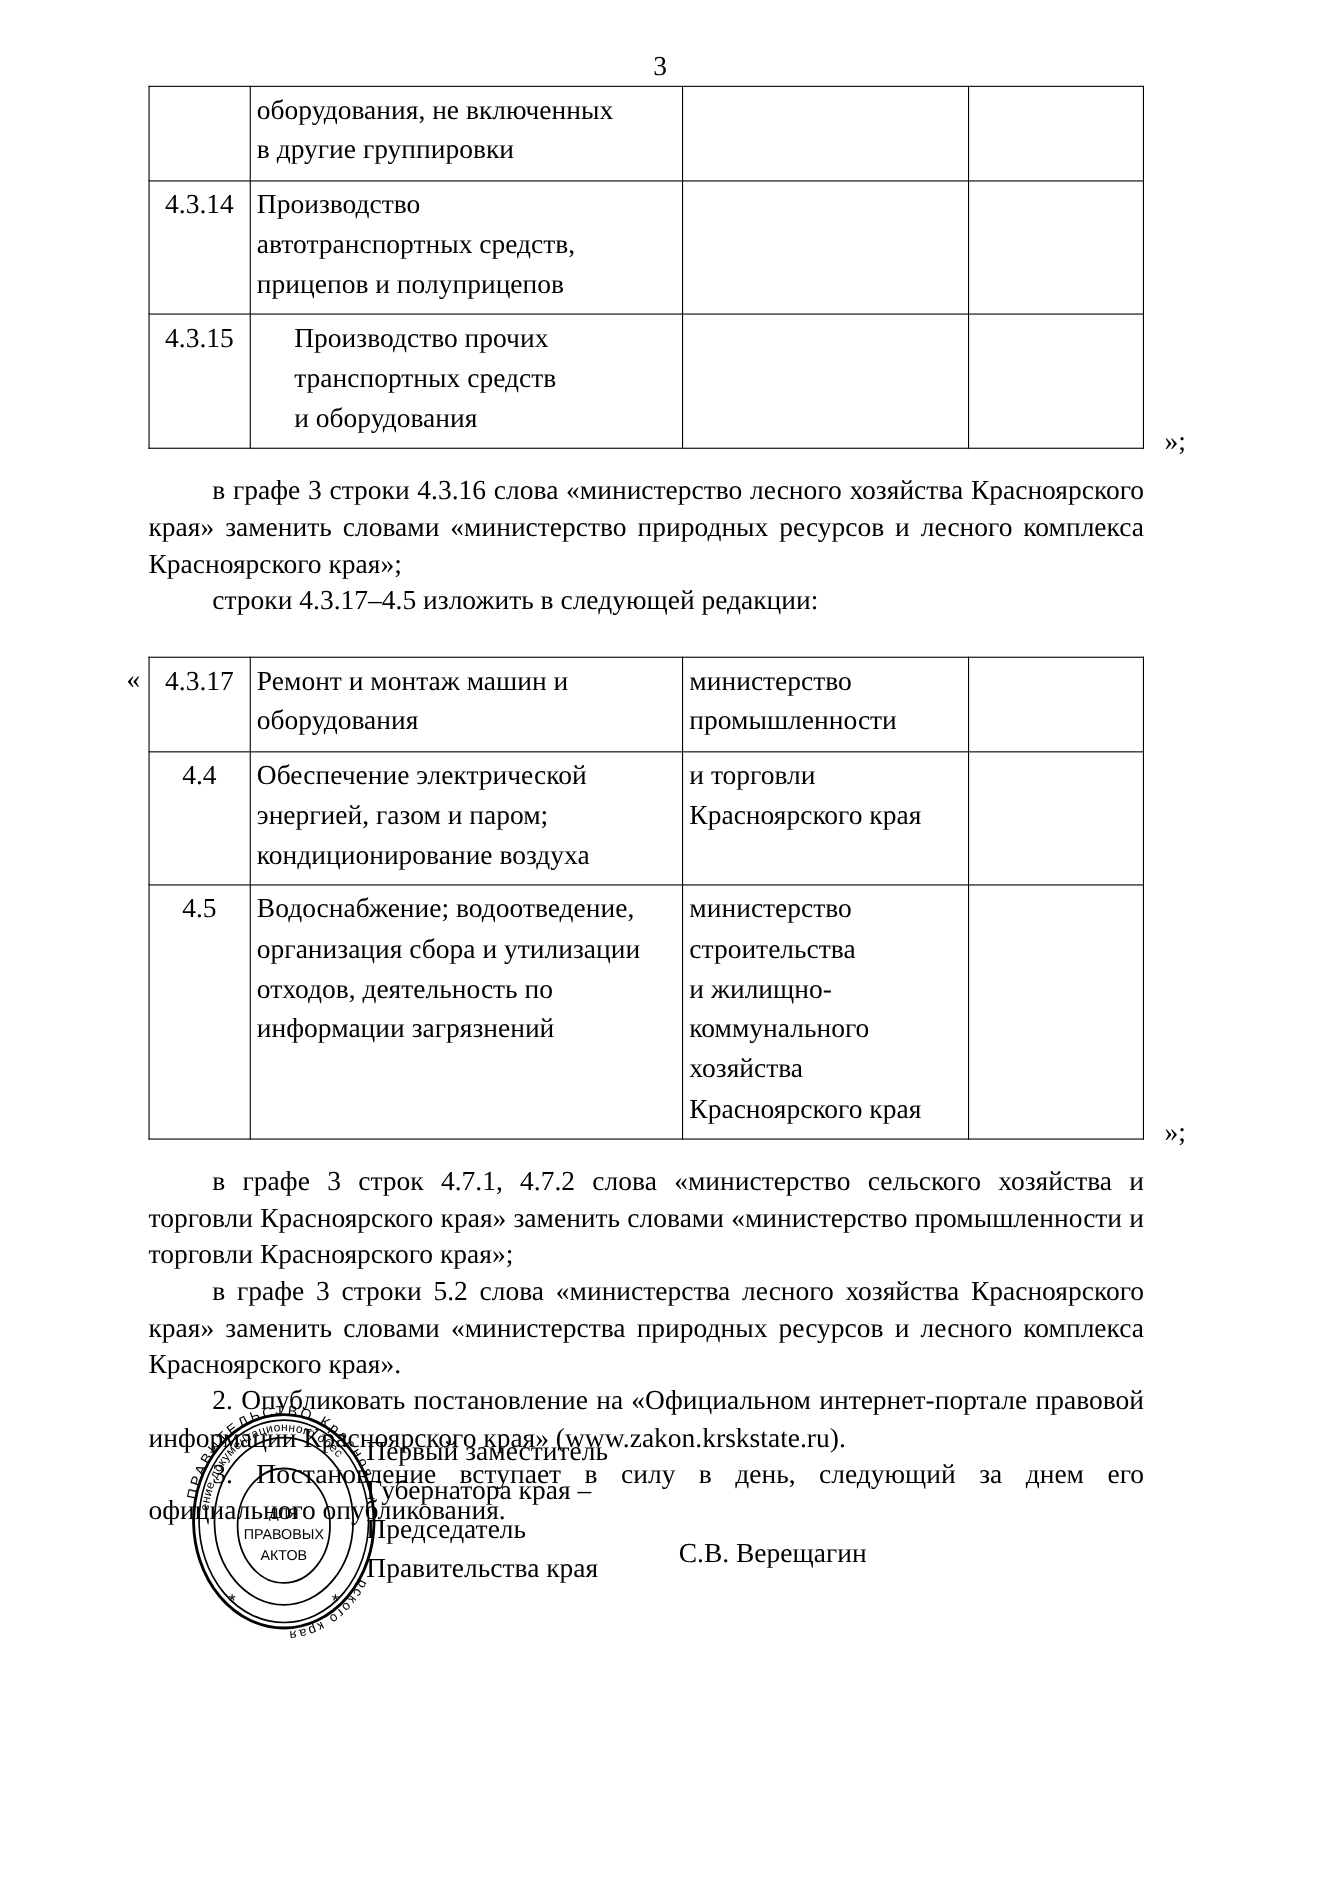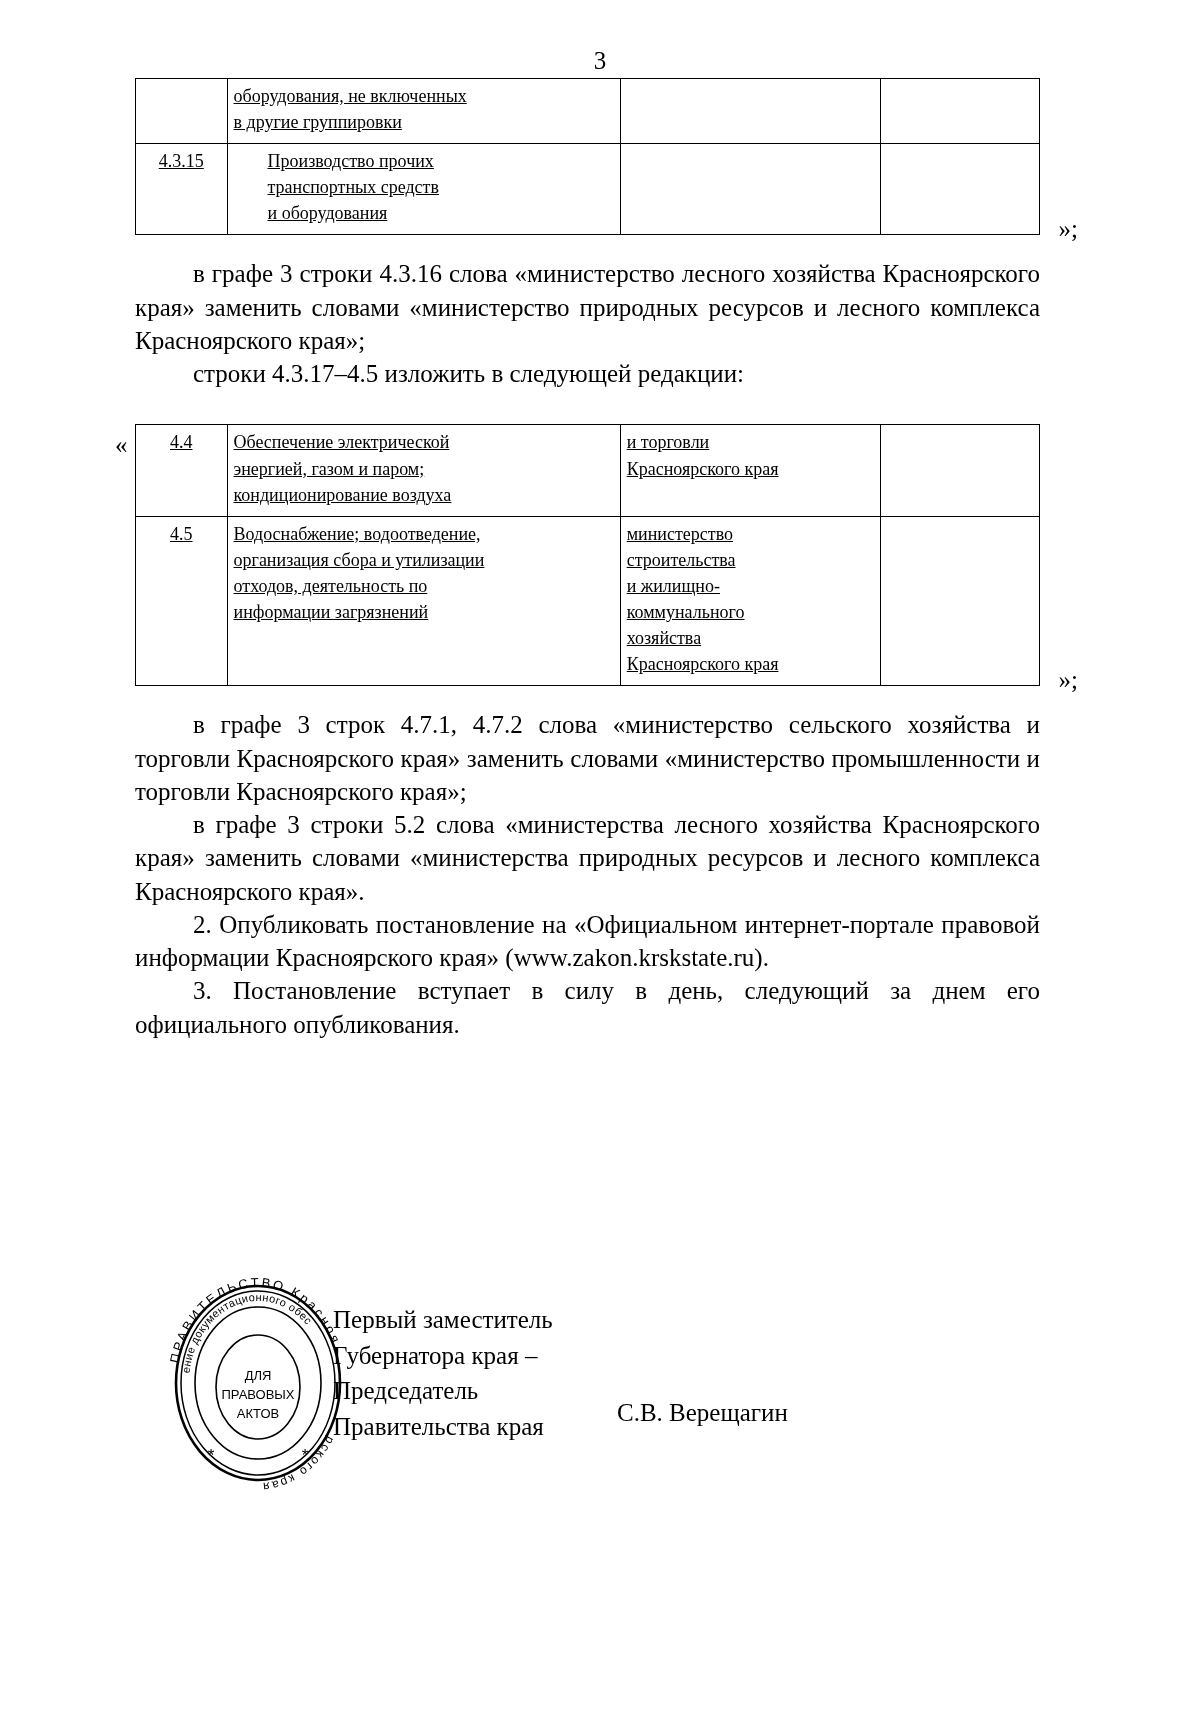--- a/index.html
+++ b/index.html
@@ -63,23 +63,22 @@
   }
   table.doc-table {
     border-collapse: collapse;
     width: 100%;
     table-layout: fixed;
   }
   table.doc-table td {
     border: 1.6px solid #000;
     vertical-align: top;
     padding: 4px 6px 8px 6px;
-    font-size: 18px;
+    font-size: 25px;
     line-height: 1.45;
-    text-decoration: underline;
   }
   td.col-num {
     width: 78px;
     text-align: center;
     padding-left: 2px;
     padding-right: 2px;
   }
   td.col-name {
     width: 378px;
   }
@@ -148,20 +147,28 @@
 
     <div class="tbl-wrap">
       <table class="doc-table">
         <tbody>
           <tr>
             <td class="col-num"></td>
             <td class="col-name" style="white-space: pre-line;">оборудования, не включенных
 в другие группировки</td>
             <td class="col-org" style="white-space: pre-line;"></td>
             <td class="col-last" style="white-space: pre-line;"></td>
+          </tr>
+          <tr>
+            <td class="col-num">4.3.14</td>
+            <td class="col-name" style="white-space: pre-line;">Производство
+автотранспортных средств,
+прицепов и полуприцепов</td>
+            <td class="col-org no-top-border" style="white-space: pre-line;"></td>
+            <td class="col-last no-top-border" style="white-space: pre-line;"></td>
           </tr>
           <tr>
             <td class="col-num">4.3.15</td>
             <td class="col-name" style="white-space: pre-line; padding-left: 40px;">Производство прочих
 транспортных средств
 и оборудования</td>
             <td class="col-org no-top-border" style="white-space: pre-line;"></td>
             <td class="col-last no-top-border" style="white-space: pre-line;"></td>
           </tr>
         </tbody>
@@ -173,20 +180,28 @@
 
     <p class="para">в графе 3 строки 4.3.16 слова «министерство лесного хозяйства Красноярского края» заменить словами «министерство природных ресурсов и лесного комплекса Красноярского края»;</p>
     <p class="para">строки 4.3.17–4.5 изложить в следующей редакции:</p>
 
     <div class="block-gap-l"></div>
 
     <div class="tbl-wrap">
       <span class="quote-open">«</span>
       <table class="doc-table">
         <tbody>
+          <tr>
+            <td class="col-num">4.3.17</td>
+            <td class="col-name" style="white-space: pre-line;">Ремонт и монтаж машин и
+оборудования</td>
+            <td class="col-org" style="white-space: pre-line;">министерство
+промышленности</td>
+            <td class="col-last" style="white-space: pre-line;"></td>
+          </tr>
           <tr>
             <td class="col-num">4.4</td>
             <td class="col-name" style="white-space: pre-line;">Обеспечение электрической
 энергией, газом и паром;
 кондиционирование воздуха</td>
             <td class="col-org no-top-border" style="white-space: pre-line;">и торговли
 Красноярского края</td>
             <td class="col-last no-top-border" style="white-space: pre-line;"></td>
           </tr>
           <tr>

